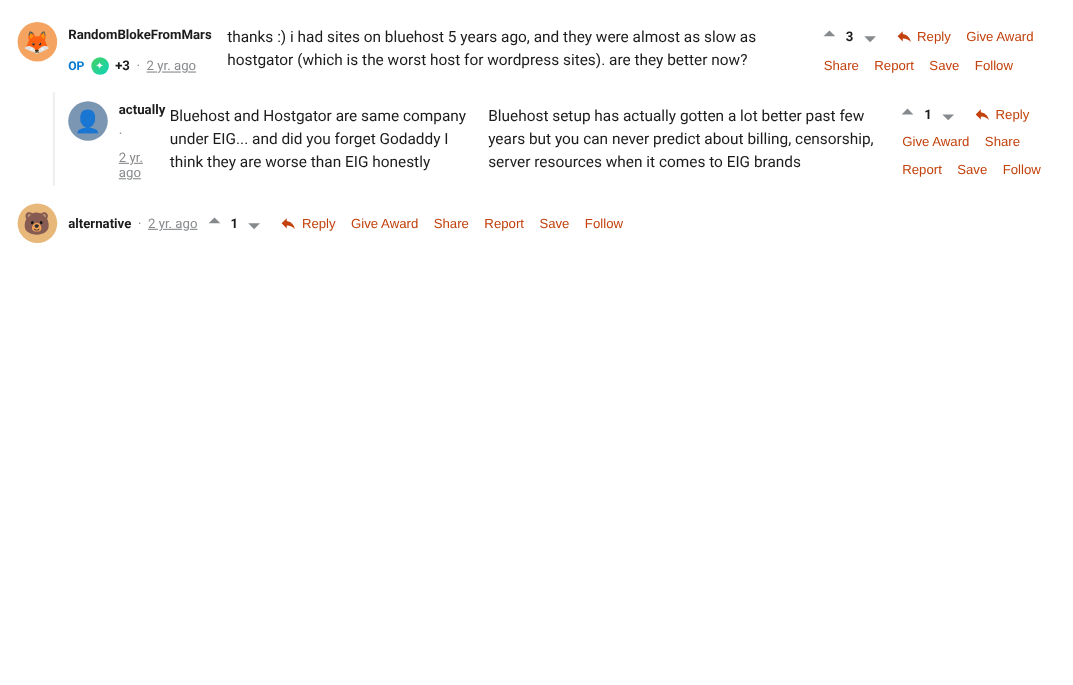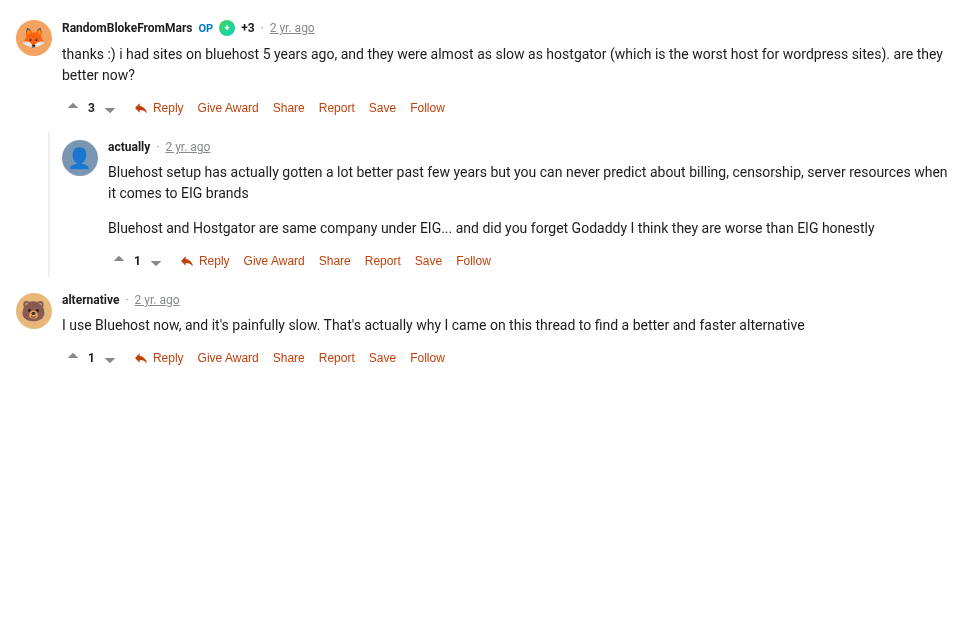--- a/index.html
+++ b/index.html
@@ -42,21 +42,21 @@
     }
     .avatar-corim {
       background: #7b96b2;
     }
     .avatar-cocoa {
       background: #e8b87a;
     }
     .comment-body {
       flex: 1;
       display: flex;
-      flex-direction: column;
+      flex-direction: row;
       gap: 4px;
     }
     .comment-header {
       display: flex;
       align-items: center;
       gap: 6px;
       flex-wrap: wrap;
     }
     .username {
       font-weight: 700;
@@ -197,22 +197,22 @@
     </div>
     <div class="separator"></div>
     <div class="comment nested">
       <div class="avatar avatar-corim">👤</div>
       <div class="comment-body">
         <div class="comment-header">
           <span class="username">actually</span>
           <span class="dot">·</span>
           <span class="timestamp">2 yr. ago</span>
         </div>
+        <p class="comment-text">Bluehost and Hostgator are same company under EIG... and did you forget Godaddy I think they are worse than EIG honestly</p>
         <p class="comment-text">Bluehost setup has actually gotten a lot better past few years but you can never predict about billing, censorship, server resources when it comes to EIG brands</p>
-        <p class="comment-text">Bluehost and Hostgator are same company under EIG... and did you forget Godaddy I think they are worse than EIG honestly</p>
         <div class="comment-actions">
           <div class="vote-area">
             <button class="vote-btn">
               <svg class="upvote-svg" viewBox="0 0 24 24">
                 <path d="M12 4l8 8H4z"></path>
               </svg>
             </button>
             <span class="vote-count">1</span>
             <button class="vote-btn">
               <svg class="downvote-svg" viewBox="0 0 24 24">
@@ -233,21 +233,20 @@
     </div>
     <div class="separator"></div>
     <div class="comment">
       <div class="avatar avatar-cocoa">🐻</div>
       <div class="comment-body">
         <div class="comment-header">
           <span class="username">alternative</span>
           <span class="dot">·</span>
           <span class="timestamp">2 yr. ago</span>
         </div>
-        <p class="comment-text">I use Bluehost now, and it's painfully slow. That's actually why I came on this thread to find a better and faster alternative</p>
         <div class="comment-actions">
           <div class="vote-area">
             <button class="vote-btn">
               <svg class="upvote-svg" viewBox="0 0 24 24">
                 <path d="M12 4l8 8H4z"></path>
               </svg>
             </button>
             <span class="vote-count">1</span>
             <button class="vote-btn">
               <svg class="downvote-svg" viewBox="0 0 24 24">

